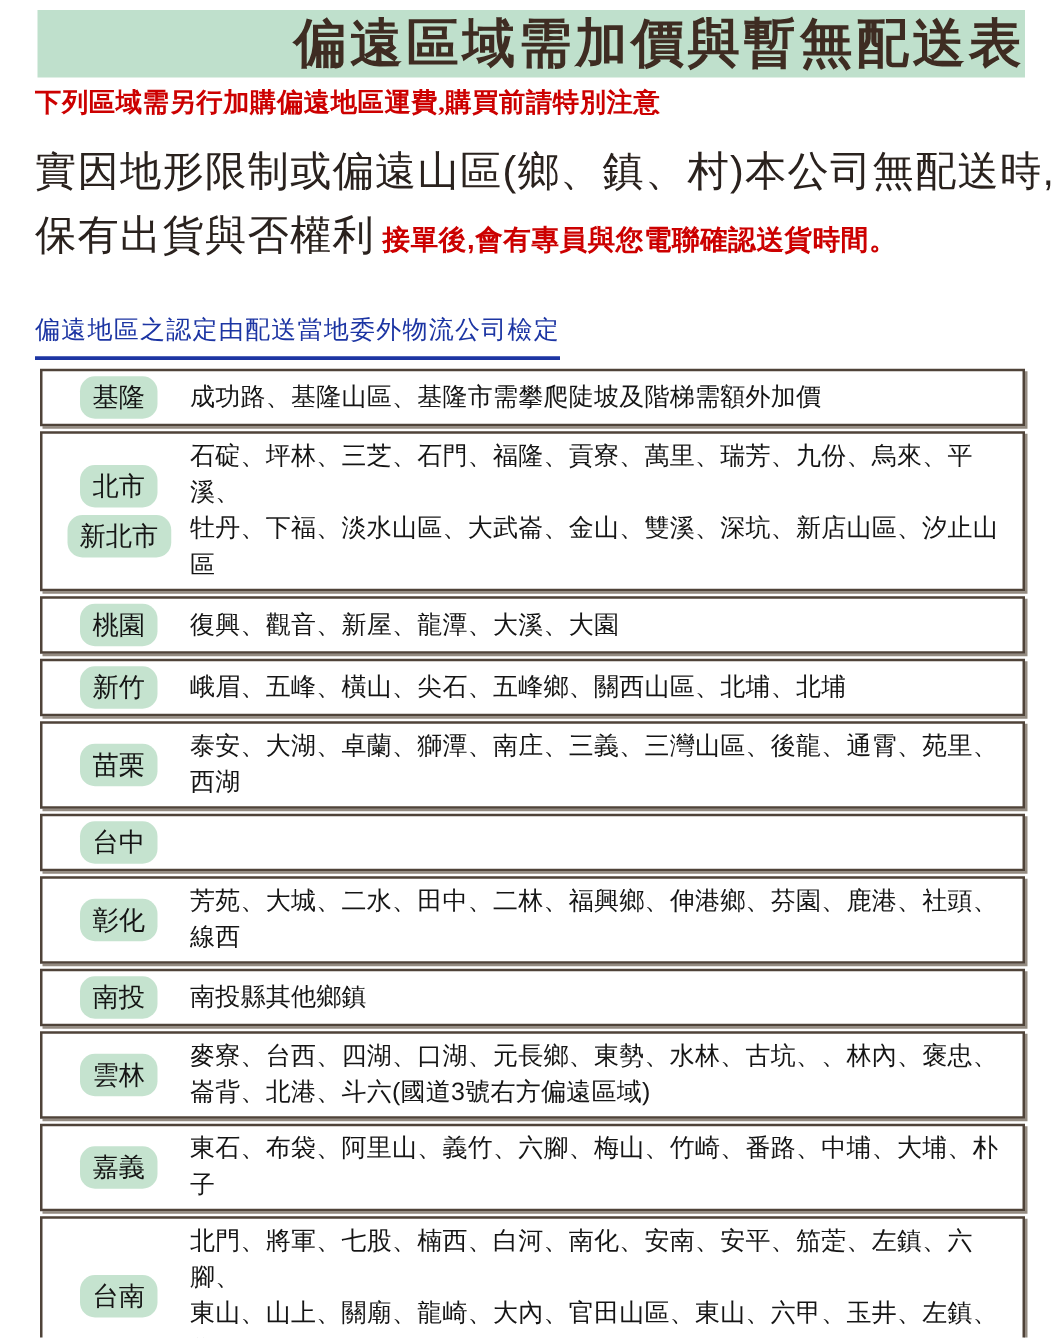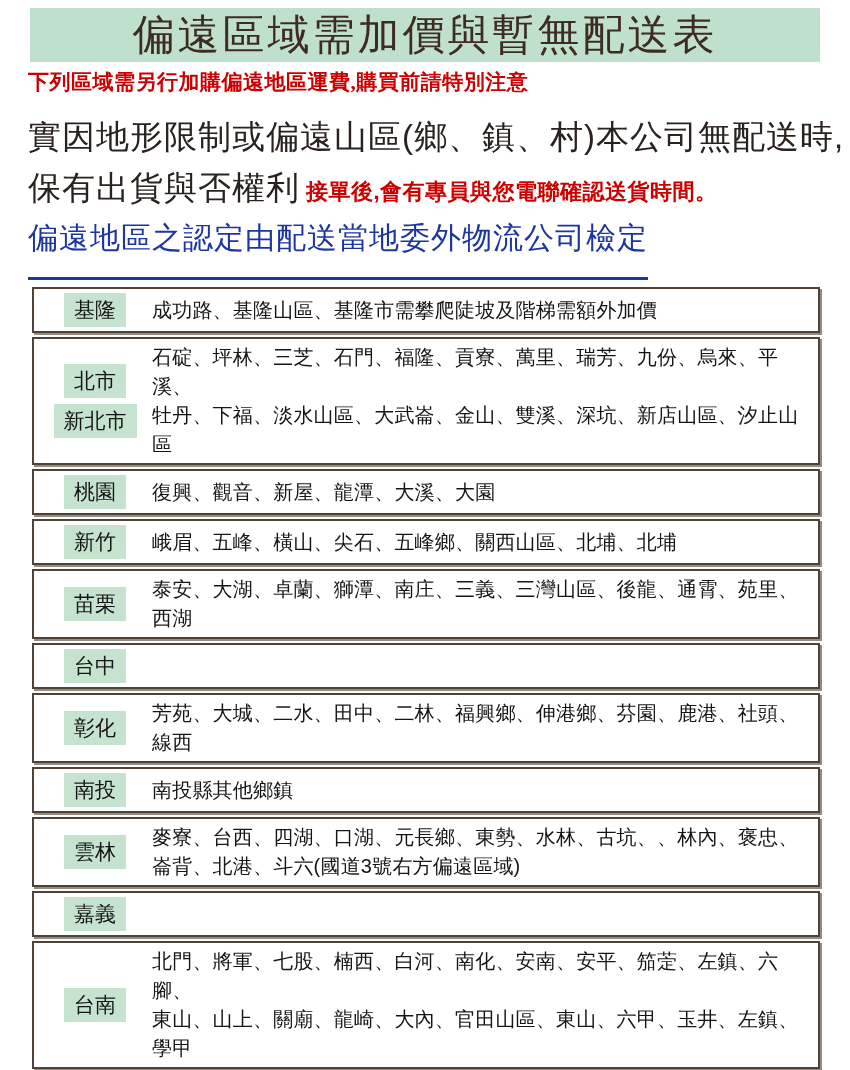--- a/index.html
+++ b/index.html
@@ -7,47 +7,47 @@
     --brown:#3e2c22; --ink:#2a221e; --border:#4f4339; --shadow:#948b81; --gray:#8d8d8d;
   }
   *{box-sizing:border-box;}
   html,body{margin:0;padding:0;}
   body{
     width:850px;height:1070px;overflow:hidden;background:#fff;
     font-family:"Liberation Sans","DejaVu Sans",sans-serif;
   }
   .title-bar{
     margin:8px 30px 0 30px;height:54px;background:var(--green);
-    display:flex;align-items:center;justify-content:center;
-    font-size:42px;font-weight:normal;color:var(--brown);letter-spacing:3px;
+    display:flex;align-items:center;justify-content:flex-end;
+    font-size:42px;font-weight:bold;color:var(--brown);letter-spacing:3px;
   }
   .red-note{
     margin:6px 0 17px 28px;color:var(--red);font-weight:bold;font-size:21px;
     font-family:Liberation Serif, serif;letter-spacing:0.5px;
   }
   .policy{margin:4px 0 0 28px;color:var(--ink);font-size:33px;line-height:47px;letter-spacing:1px;}
   .policy .red-inline{
     font-size:22px;color:var(--red);font-weight:bold;
     font-family:Liberation Sans, sans-serif;margin-left:6px;letter-spacing:0.5px;
   }
   .blue-heading-wrap{margin:3px 0 0 28px;}
   .blue-heading{
-    display:inline-block;font-size:30px;color:var(--blue);letter-spacing:1px;
-    border-bottom:3px solid var(--blue);padding-bottom:18px;
+    display:inline-block;font-size:20px;color:var(--blue);letter-spacing:1px;
+    border-bottom:3px solid var(--blue);padding-bottom:8px;margin-top:32px;
   }
   .region-table{margin:7px 30px 0 32px;}
   .row{
     border:2px solid var(--border);box-shadow:2px 2px 0 var(--shadow);
     background:#fff;display:flex;align-items:center;
     padding:4px 8px 4px 14px;margin-bottom:4px;
   }
   .labels{flex:0 0 94px;display:flex;flex-direction:column;gap:6px;align-items:center;}
   .label-box{
     background:var(--label-green);color:#151515;font-size:21px;
-    padding:3px 10px;white-space:nowrap;
+    padding:3px 10px;white-space:nowrap;border-radius:12px;
   }
   .content{flex:1;padding-left:10px;font-size:20px;color:#151515;line-height:29px;letter-spacing:0.2px;}
   .content .gray{color:var(--gray);}
 </style>
 </head>
 <body>
 
 <div class="title-bar">
   <span>偏遠區域需加價與暫無配送表</span>
 </div>
@@ -131,20 +131,23 @@
       </div>
       <div class="content">
         <div><span>麥寮、台西、四湖、口湖、元長鄉、東勢、水林、古坑、、林內、褒忠、</span></div>
         <div><span>崙背、北港、斗六(國道3號右方偏遠區域)</span></div>
       </div>
     </div>
     <div class="row">
       <div class="labels">
         <span class="label-box">嘉義</span>
       </div>
+      <div class="content">
+        <div><span>東石、布袋、阿里山、義竹、六腳、梅山、竹崎、番路、中埔、大埔、朴子</span></div>
+      </div>
     </div>
     <div class="row">
       <div class="labels">
         <span class="label-box">台南</span>
       </div>
       <div class="content">
         <div><span>北門、將軍、七股、楠西、白河、南化、安南、安平、笳萣、左鎮、六腳、</span></div>
         <div><span>東山、山上、關廟、龍崎、大內、官田山區、東山、六甲、玉井、左鎮、學甲</span></div>
       </div>
     </div>

